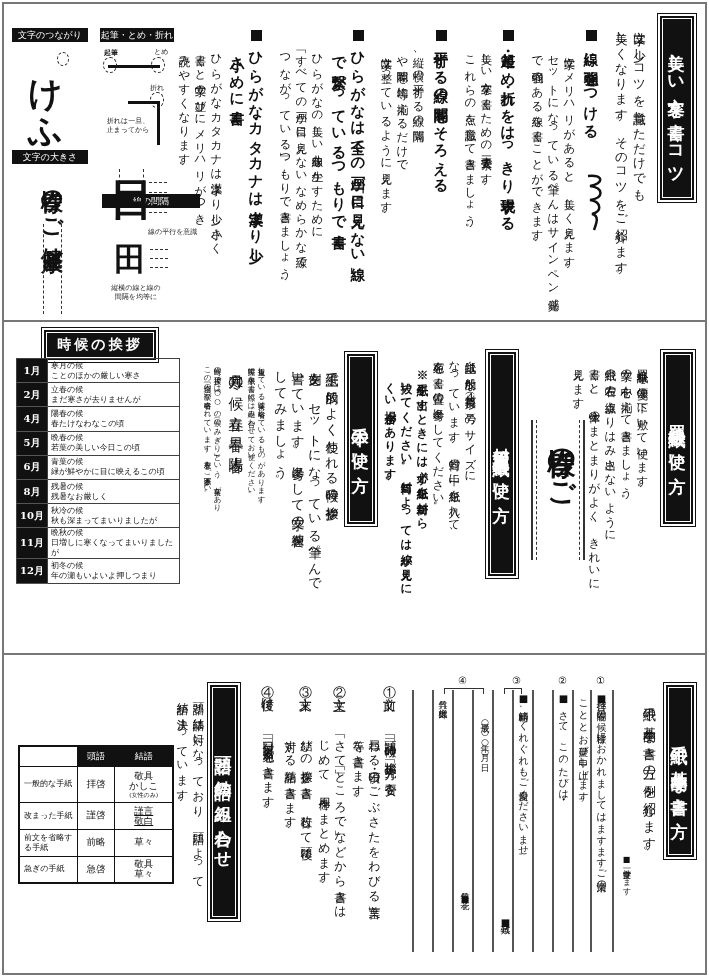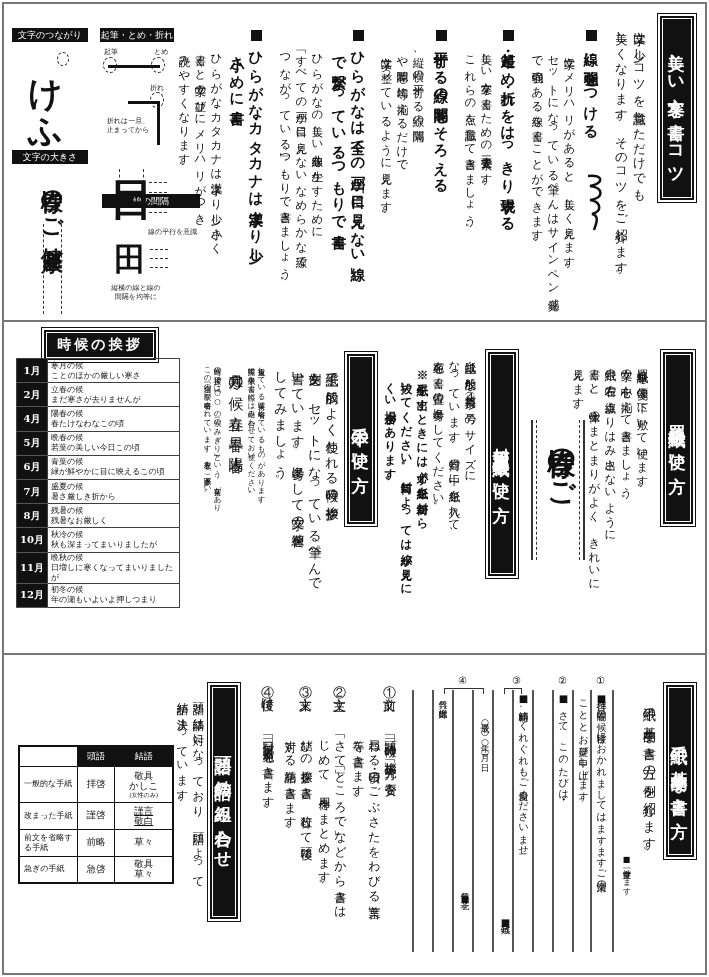--- a/index.html
+++ b/index.html
@@ -87,21 +87,21 @@
     <div class="abs v head-col" style="left:224px; top:42px;">小さめに書く。</div>
     <div class="abs v body-col" style="left:204px; top:42px;">ひらがな・カタカナは漢字より少し小さく</div>
     <div class="abs v body-col" style="left:188px; top:42px;">書くと文字の並びにメリハリがつき、</div>
     <div class="abs v body-col" style="left:172px; top:42px;">読みやすくなります。</div>
 
     <div class="label-bar" style="left:8px; top:24px; width:76px;">文字のつながり</div>
     <div class="abs brush" style="left:32px; top:52px; font-size:34px; line-height:40px; width:30px; writing-mode:vertical-rl;"><span>けふ</span></div>
     <div class="dot-circle" style="left:53px; top:48px; width:12px; height:14px;"></div>
 
     <div class="label-bar" style="left:96px; top:24px; width:74px;">起筆・とめ・折れ</div>
-    <div class="abs small" style="left:100px; top:44px;">起筆</div>
+    <div class="abs small" style="left:100px; top:44px;font-weight:bold;">起筆</div>
     <div class="abs small" style="left:150px; top:44px;">とめ</div>
     <div class="abs" style="left:104px; top:61px; width:52px; height:3px; background:#111;"></div>
     <div class="dot-circle" style="left:99px; top:53px; width:14px; height:16px;"></div>
     <div class="dot-circle" style="left:147px; top:53px; width:14px; height:16px;"></div>
     <div class="abs small" style="left:146px; top:80px;">折れ</div>
     <div class="abs" style="left:124px; top:97px; width:32px; height:3px; background:#111;"></div>
     <div class="abs" style="left:153px; top:97px; width:3px; height:44px; background:#111;"></div>
     <div class="dot-circle" style="left:146px; top:88px; width:14px; height:16px;"></div>
     <div class="abs small" style="left:100px; top:113px; width:48px;"><span>折れは一旦、</span><br><span>止まってから</span></div>
 
@@ -182,24 +182,20 @@
             <td class="m">4月</td>
             <td class="t"><span>陽春の候</span><br><span>春たけなわなこの頃</span></td>
           </tr>
         <tr>
             <td class="m">5月</td>
             <td class="t"><span>晩春の候</span><br><span>若葉の美しい今日この頃</span></td>
           </tr>
         <tr>
             <td class="m">6月</td>
             <td class="t"><span>青葉の候</span><br><span>緑が鮮やかに目に映えるこの頃</span></td>
-          </tr>
-        <tr>
-            <td class="m">7月</td>
-            <td class="t"><span>盛夏の候</span><br><span>暑さ厳しき折から</span></td>
           </tr>
         <tr>
             <td class="m">8月</td>
             <td class="t"><span>残暑の候</span><br><span>残暑なお厳しく</span></td>
           </tr>
         <tr>
             <td class="m">10月</td>
             <td class="t"><span>秋冷の候</span><br><span>秋も深まってまいりましたが</span></td>
           </tr>
         <tr>

